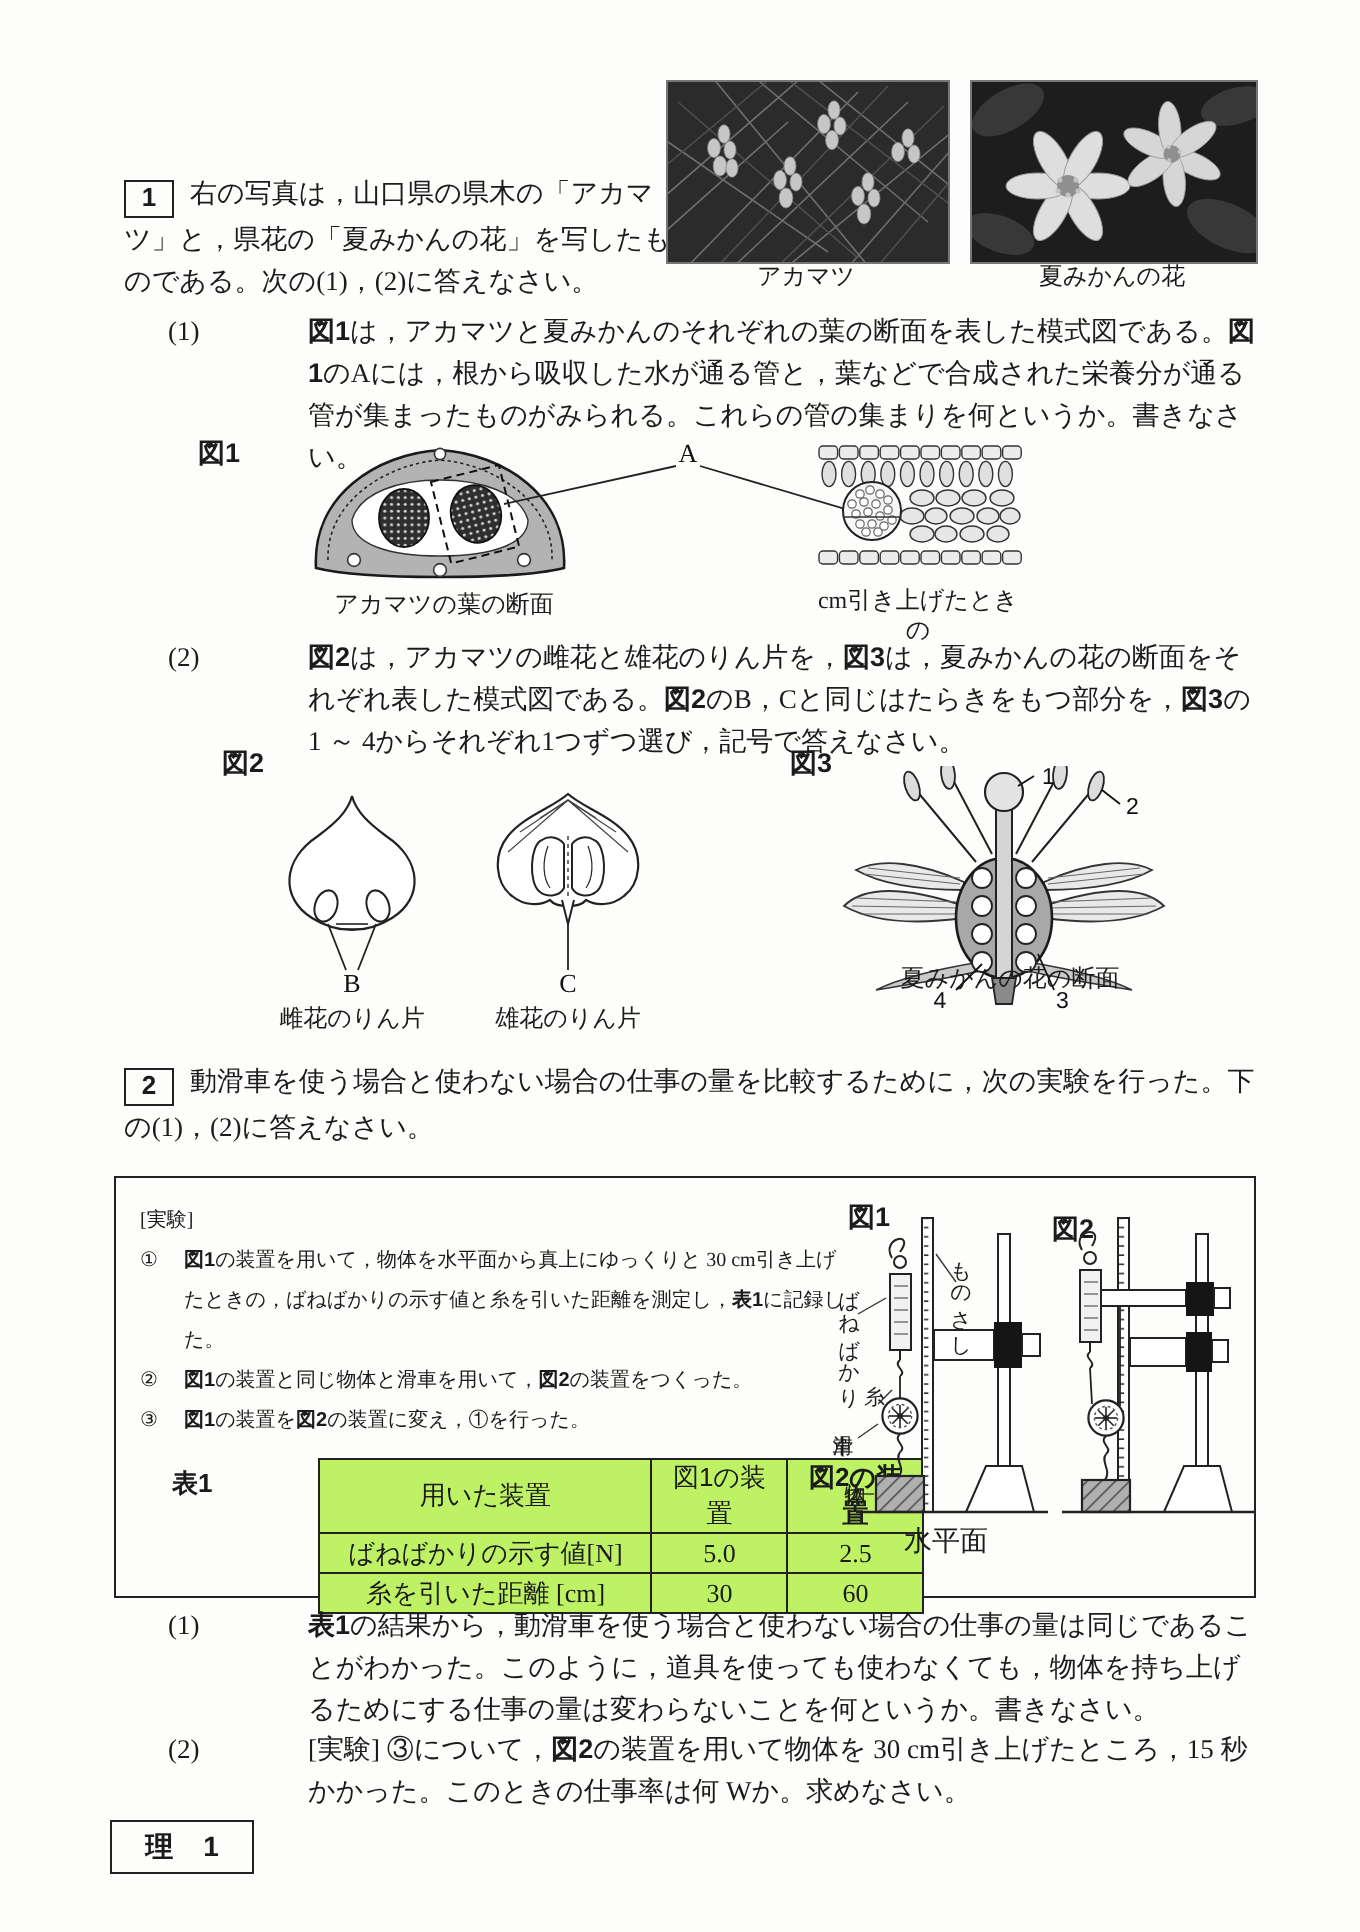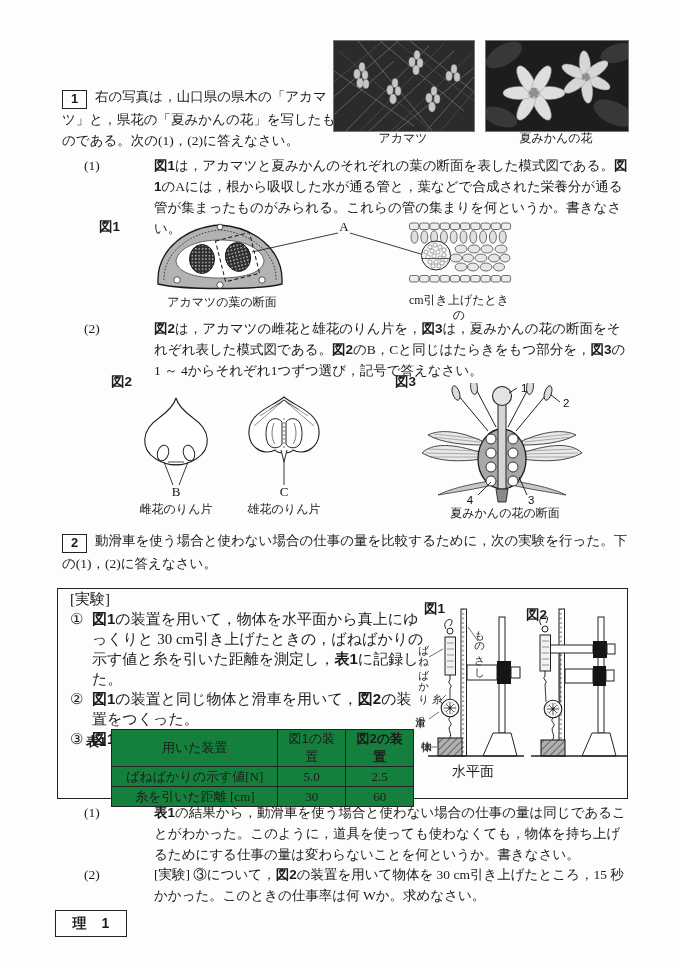--- a/index.html
+++ b/index.html
@@ -18,26 +18,26 @@
 }
 .gothic { font-family:"Liberation Sans",sans-serif; font-weight:bold; }
 .para { position:absolute; display:flex; gap:4px; }
 .para .lbl { flex:0 0 24px; }
 .para .ptx { flex:1;margin-left:42px; }
 .cap { position:absolute; font-size:12px; line-height:15px; text-align:center; }
 .figlabel { position:absolute; font-family:"Liberation Sans",sans-serif; font-weight:bold; font-size:13.5px; line-height:16px; }
 .vtext { position:absolute; writing-mode:vertical-rl; text-orientation:upright; font-size:10.5px; line-height:12px; letter-spacing:0.5px; }
 .smtext { position:absolute; font-size:10.5px; line-height:13px; }
 .expbox { position:absolute; left:57px; top:588px; width:571px; height:211px; border:1.4px solid #222; }
-.expbox .body-col { position:absolute; left:12px; top:0; width:354px; font-size:15px; line-height:20px; }
+.expbox .body-col { position:absolute; left:12px; top:12px; width:354px; font-size:10px; line-height:20px; }
 .step { display:flex; gap:2px; }
 .step .num { flex:0 0 20px; }
 .t1wrap { position:absolute; left:28px; top:140px; display:flex; gap:5px; }
 .t1label { font-family:"Liberation Sans",sans-serif; font-weight:bold; font-size:13px; padding-top:2px; }
-table.t1 { border-collapse:collapse; font-size:13px; background:#15803d; }
+table.t1 { border-collapse:collapse; font-size:13px; background:#bef264;margin-left:48px; }
 table.t1 th, table.t1 td { border:1.4px solid #222; text-align:center; font-weight:normal; padding:0 6px; height:20px; line-height:18px; }
 table.t1 .c-name { width:166px; }
 table.t1 .c-v { width:68px; }
 .footerbox {
   position:absolute; left:55px; top:910px; width:72px; height:27px; border:1.4px solid #222;
   display:flex; align-items:center; justify-content:center; gap:15px;
   font-family:"Liberation Sans",sans-serif; font-weight:bold; font-size:14px;
 }
 figure.photo { position:absolute; border:1px solid #777; line-height:0; }
 </style>
@@ -367,21 +367,21 @@
       <line x1="119" y1="94" x2="127" y2="112"></line>
       <line x1="91" y1="99" x2="78" y2="112"></line>
     </g>
     <g font-size="11.5" font-family="Liberation Sans,sans-serif" fill="#111">
       <text x="121" y="9">1</text>
       <text x="163" y="24">2</text>
       <text x="128" y="121">3</text>
       <text x="70" y="121" text-anchor="middle">4</text>
     </g>
   </svg>
-  <div class="cap" style="left:425px;top:506px;width:160px;">夏みかんの花の断面</div>
+  <div class="cap" style="left:425px;top:482px;width:160px;">夏みかんの花の断面</div>
 
   <div class="abs" style="left:62px;top:530px;width:568px;">
     <span class="qbox">2</span><span>動滑車を使う場合と使わない場合の仕事の量を比較するために，次の実験を行った。下の(1)，(2)に答えなさい。</span>
   </div>
 
   <div class="expbox">
     <div class="body-col">
       <div>[実験]</div>
       <div class="step">
         <span class="num">①</span>

